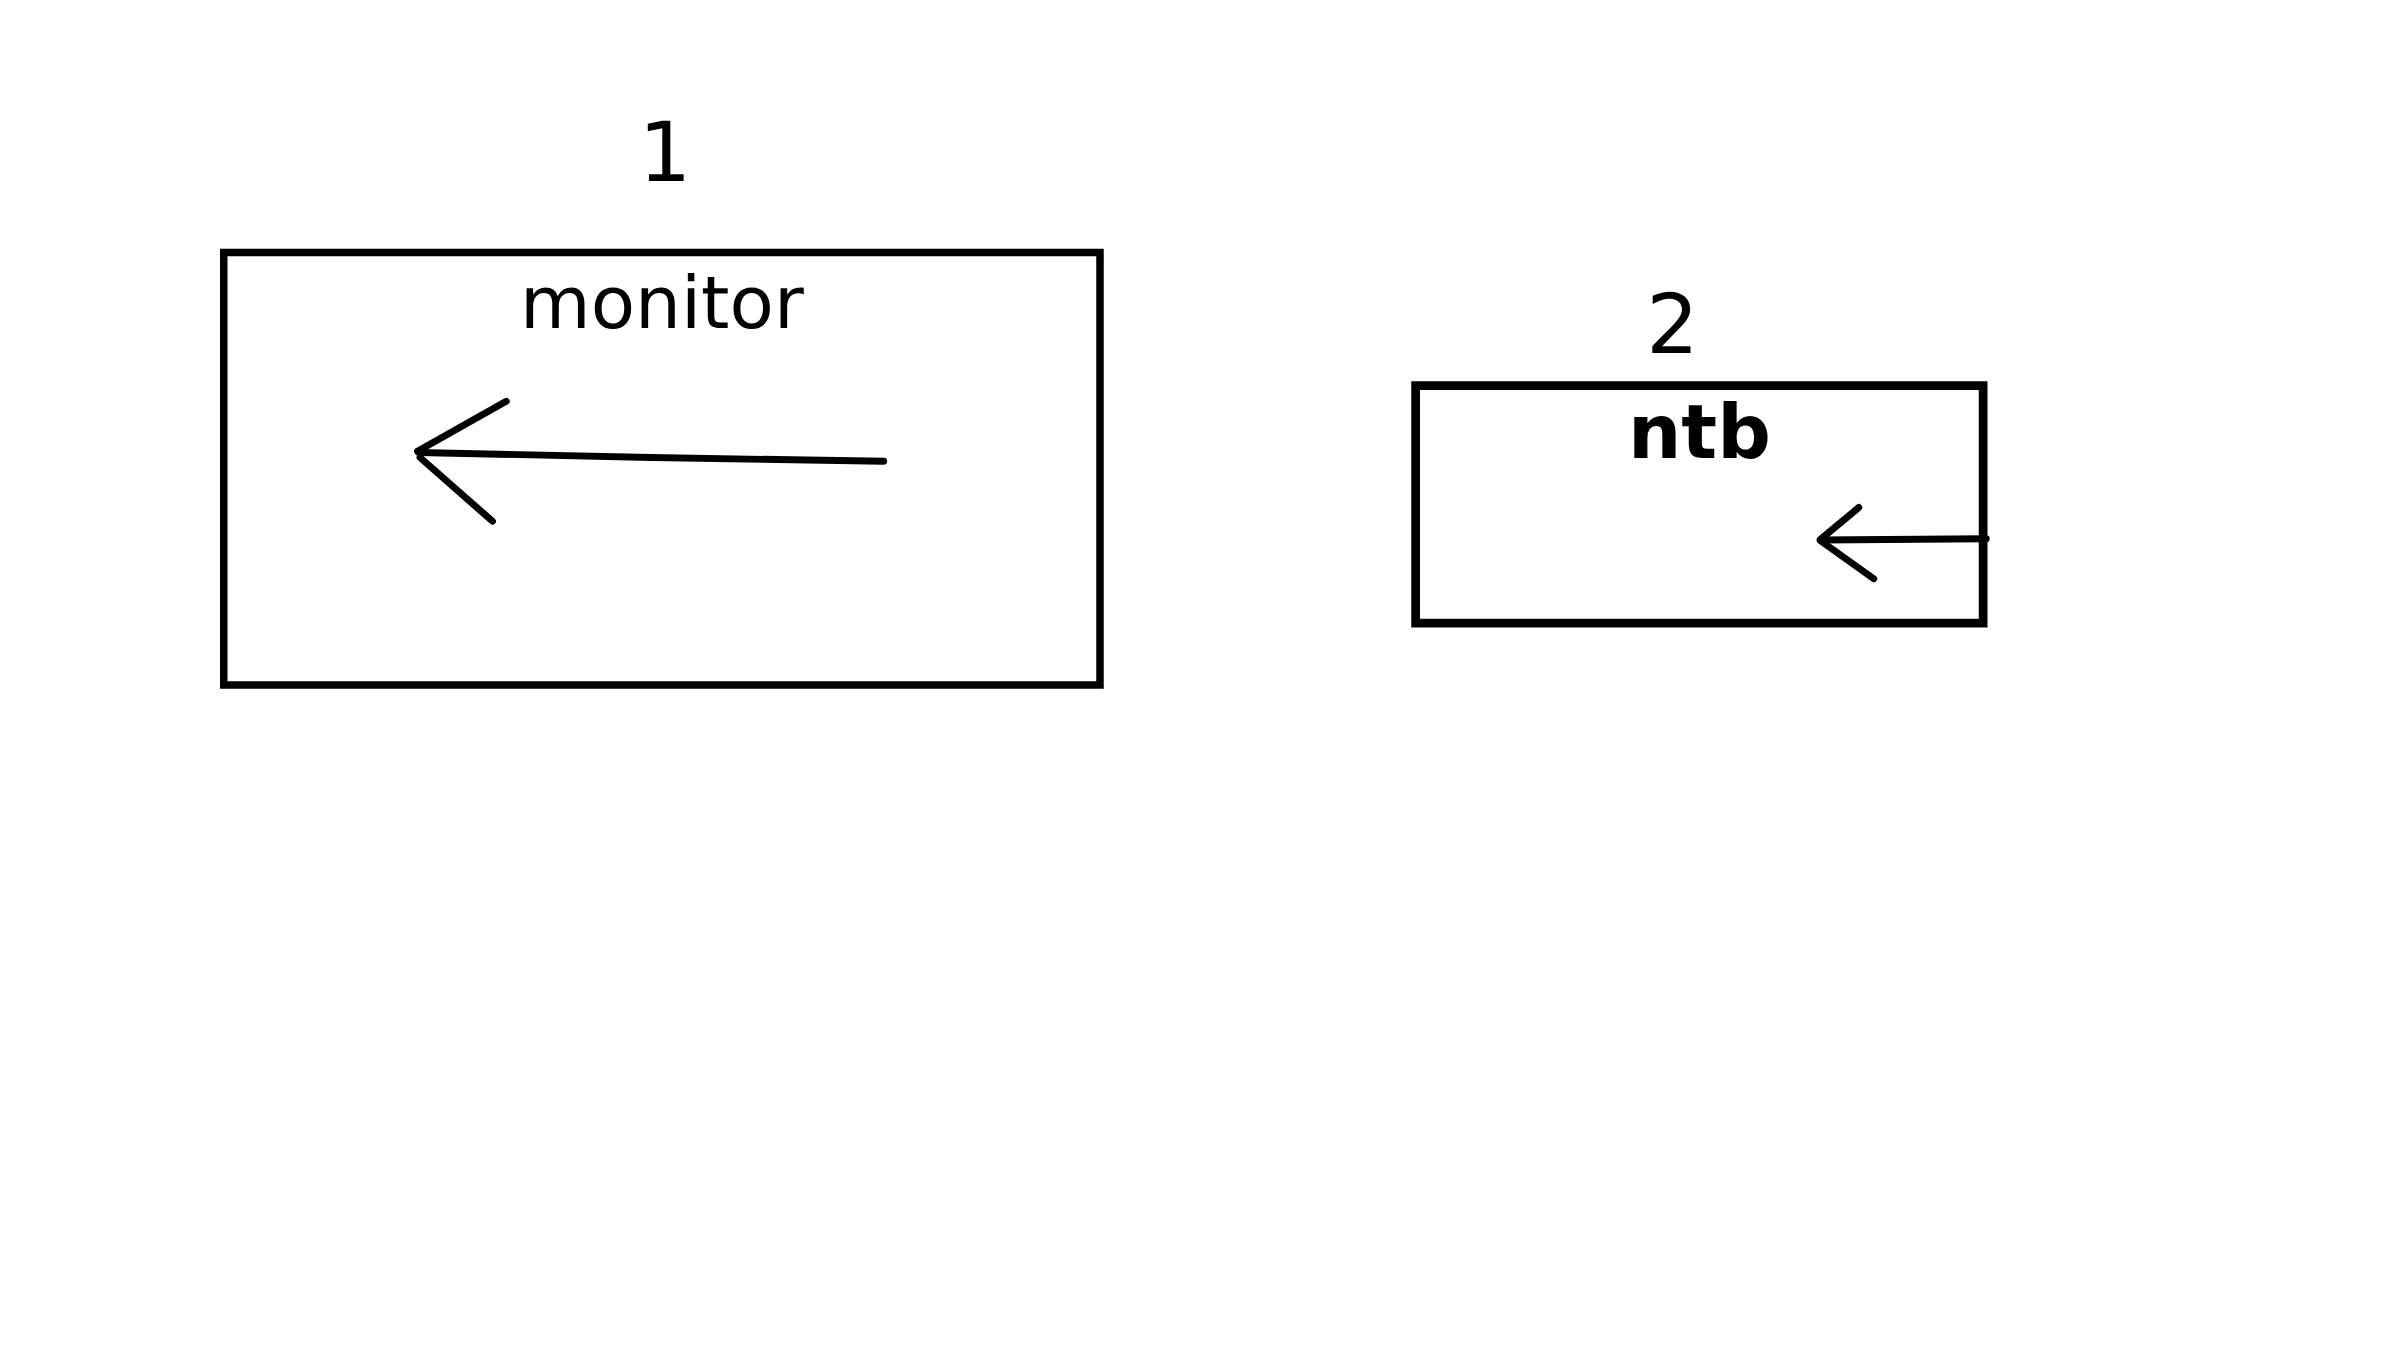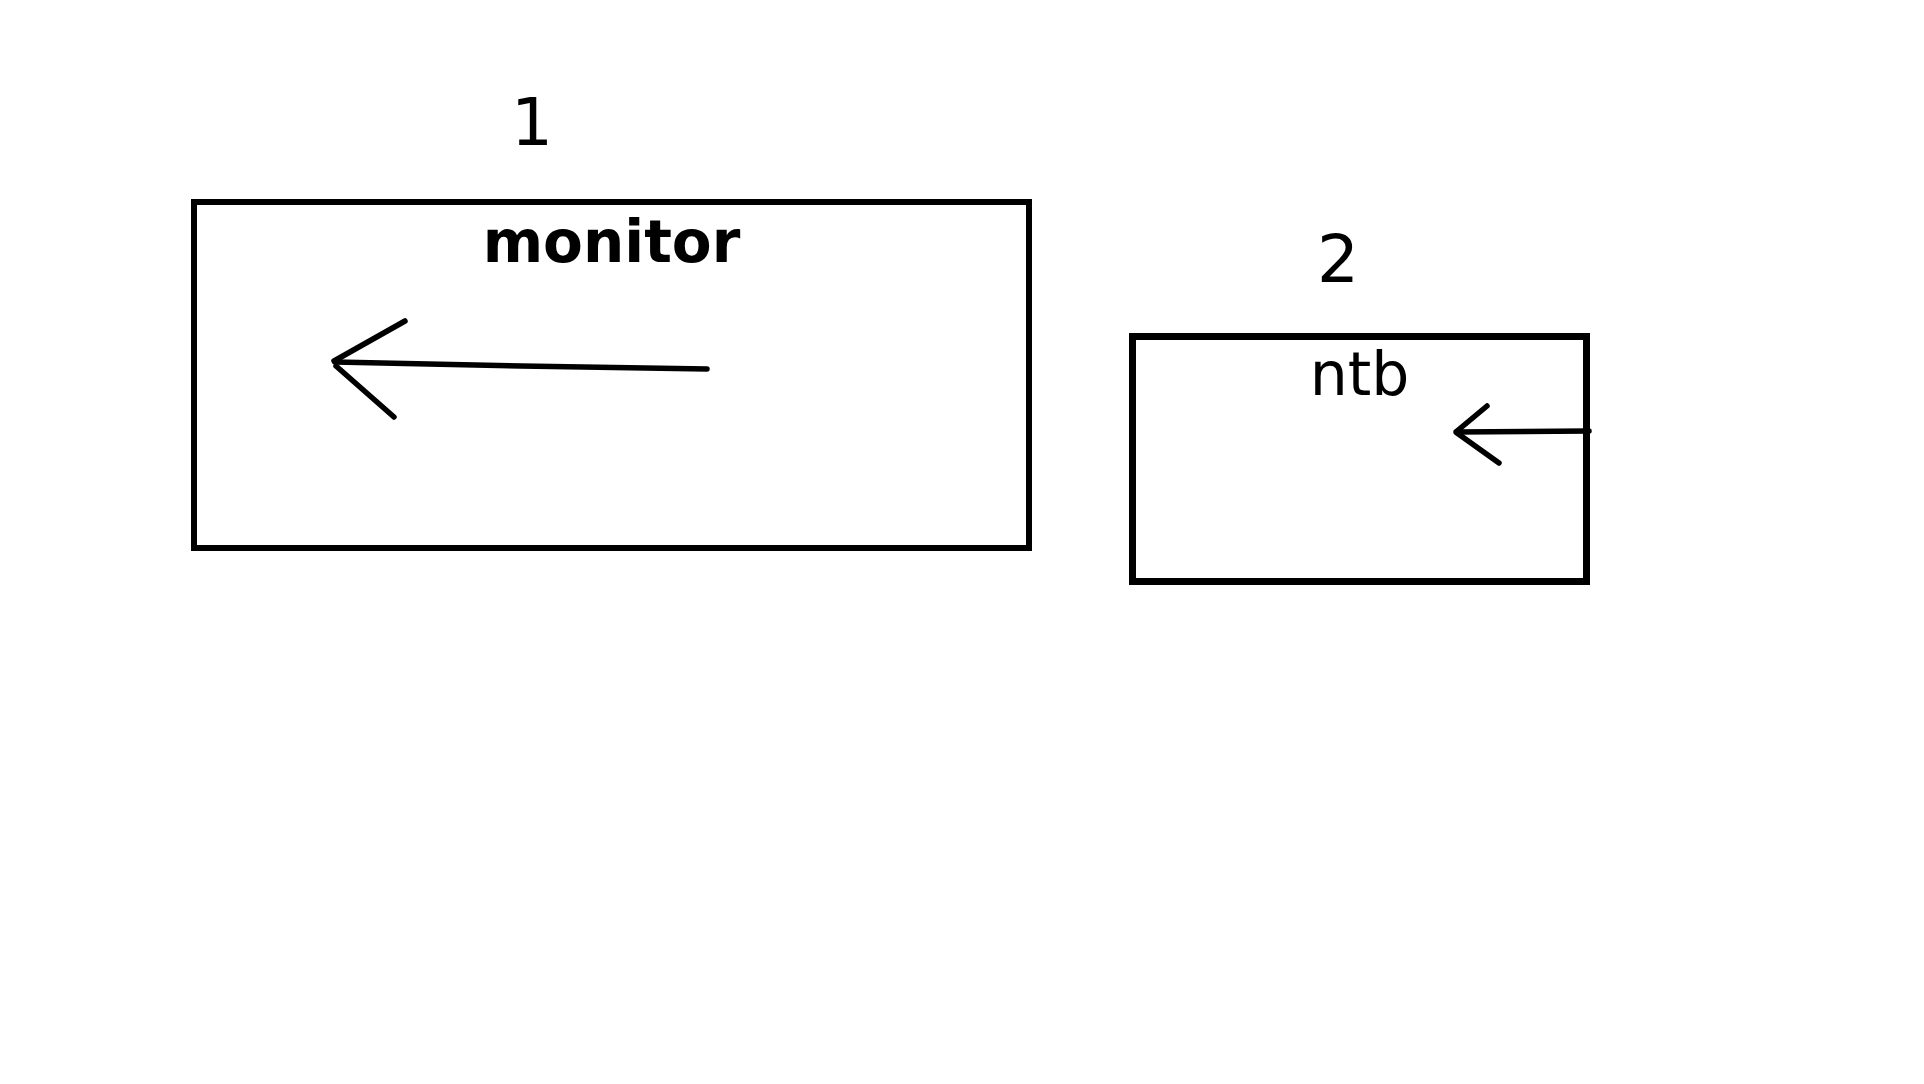--- a/index.html
+++ b/index.html
@@ -25,22 +25,22 @@
   }
   #num1 { left: 532px; top: 90px; }
   #num2 { left: 1338px; top: 227px; }
 
   .box {
     position: absolute;
     box-sizing: border-box;
     border: 6px solid #000000;
     background: #ffffff;
   }
-  #box1 { left: 191px; top: 199px; width: 841px; height: 352px; font-weight: bold; }
-  #box2 { left: 1129px; top: 333px; width: 461px; height: 252px; border-width: 7px; }
+  #box1 { left: 176px; top: 199px; width: 707px; height: 352px; }
+  #box2 { left: 1129px; top: 305px; width: 461px; height: 197px; border-width: 7px; font-weight: bold; }
 
   .box-title {
     position: absolute;
     left: 0;
     right: 0;
     text-align: center;
     line-height: 1;
     white-space: nowrap;
   }
   #box1 .box-title { top: 8px; font-size: 58px; }

